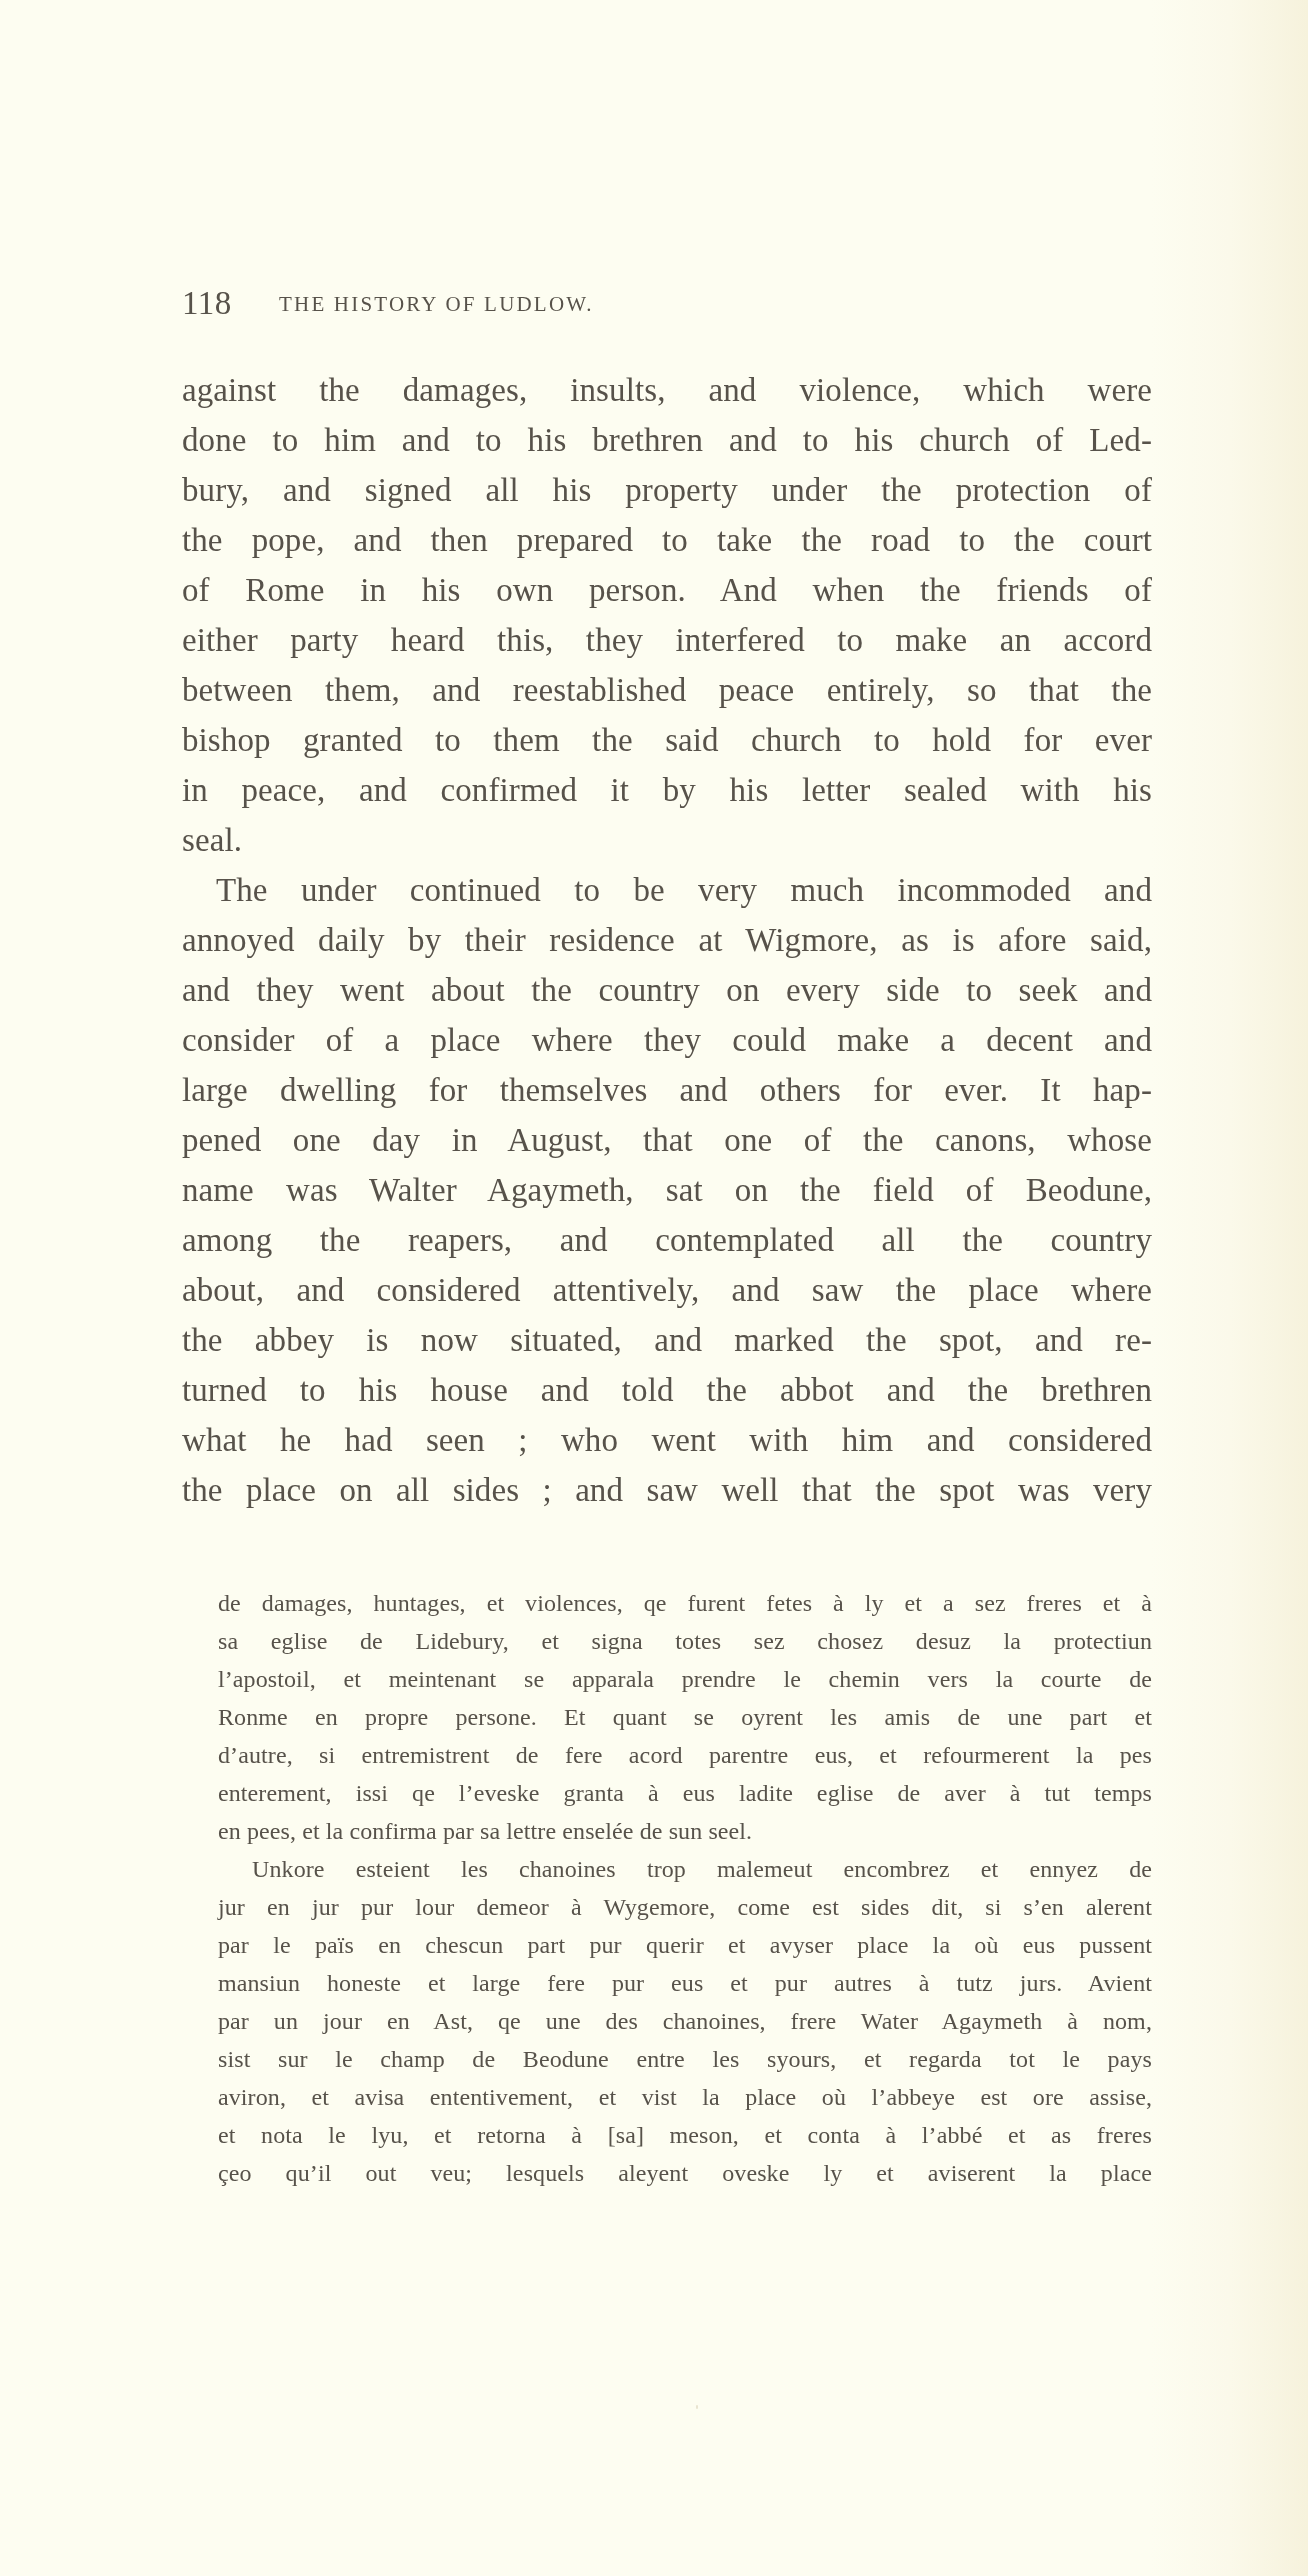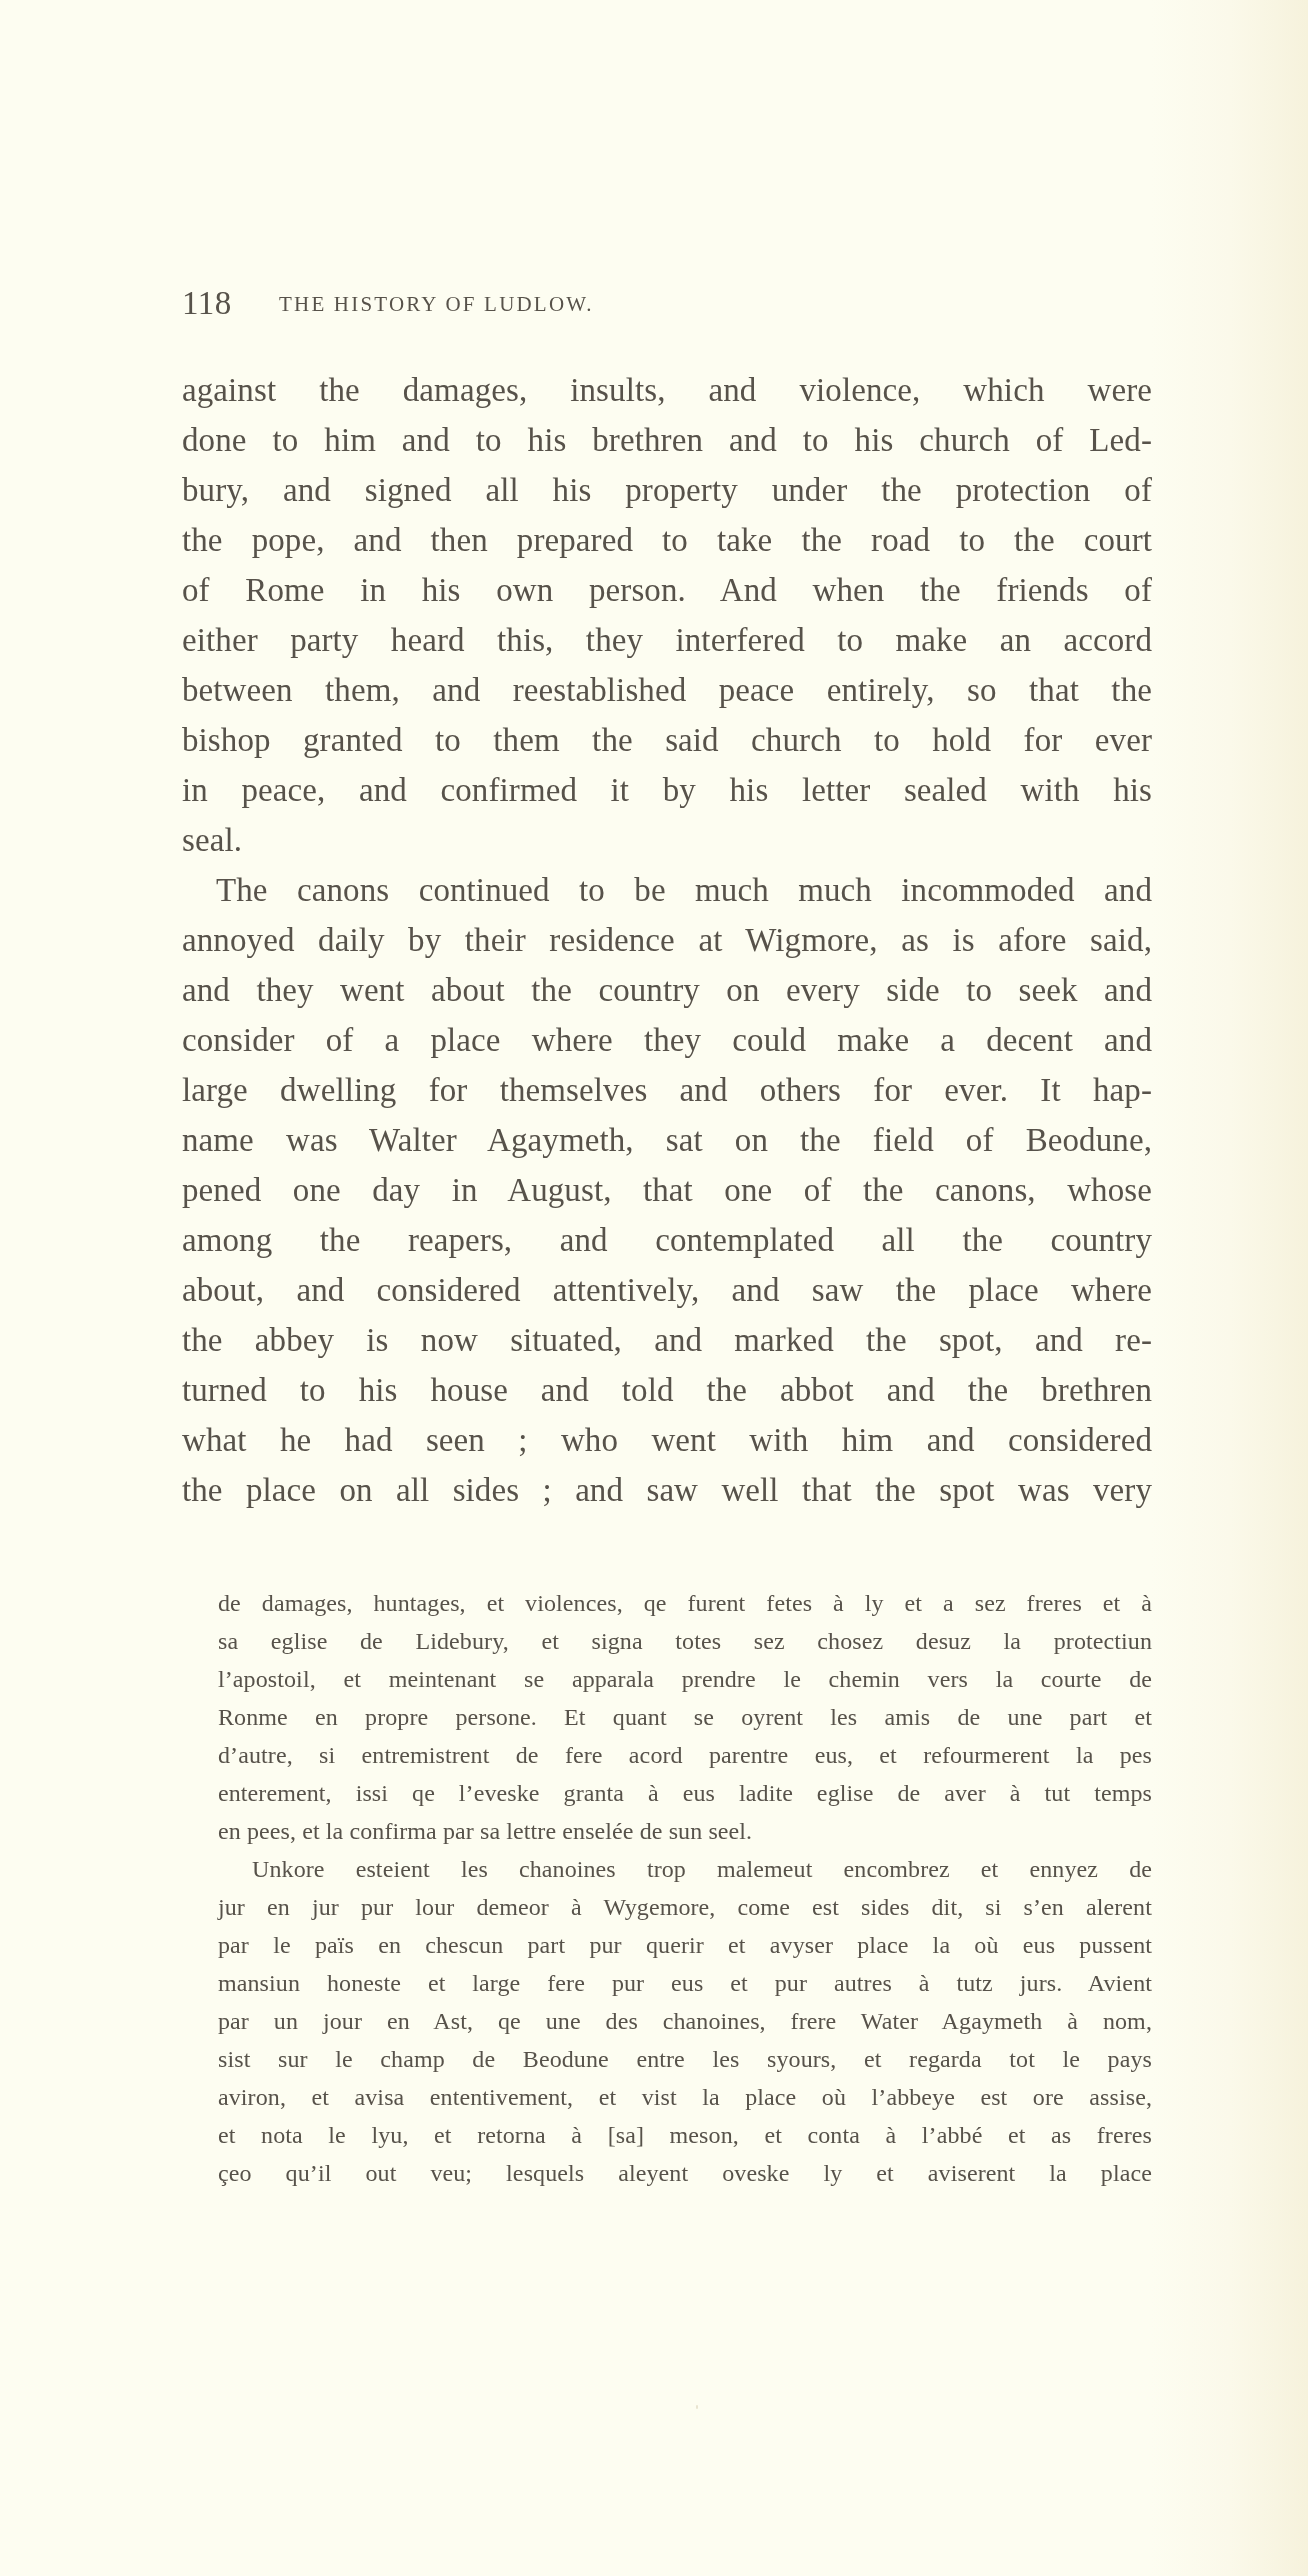--- a/index.html
+++ b/index.html
@@ -112,27 +112,27 @@
     <span class="line">against the damages, insults, and violence, which were</span>
     <span class="line">done to him and to his brethren and to his church of Led-</span>
     <span class="line">bury, and signed all his property under the protection of</span>
     <span class="line">the pope, and then prepared to take the road to the court</span>
     <span class="line">of Rome in his own person.   And when the friends of</span>
     <span class="line">either party heard this, they interfered to make an accord</span>
     <span class="line">between them, and reestablished peace entirely, so that the</span>
     <span class="line">bishop granted to them the said church to hold for ever</span>
     <span class="line">in peace, and confirmed it by his letter sealed with his</span>
     <span class="line last">seal.</span>
-    <span class="line indent">The canons continued to be much much incommoded and</span>
+    <span class="line indent">The under continued to be very much incommoded and</span>
     <span class="line">annoyed daily by their residence at Wigmore, as is afore said,</span>
     <span class="line">and they went about the country on every side to seek and</span>
     <span class="line">consider of a place where they could make a decent and</span>
     <span class="line">large dwelling for themselves and others for ever.   It hap-</span>
+    <span class="line">pened one day in August, that one of the canons, whose</span>
     <span class="line">name was Walter Agaymeth, sat on the field of Beodune,</span>
-    <span class="line">pened one day in August, that one of the canons, whose</span>
     <span class="line">among the reapers, and contemplated all the country</span>
     <span class="line">about, and considered attentively, and saw the place where</span>
     <span class="line">the abbey is now situated, and marked the spot, and re-</span>
     <span class="line">turned to his house and told the abbot and the brethren</span>
     <span class="line">what he had seen ; who went with him and considered</span>
     <span class="line">the place on all sides ; and saw well that the spot was very</span>
   </div>
 
   <div class="footnotes">
     <span class="line">de damages, huntages, et violences, qe furent fetes à ly et a sez freres et à</span>

